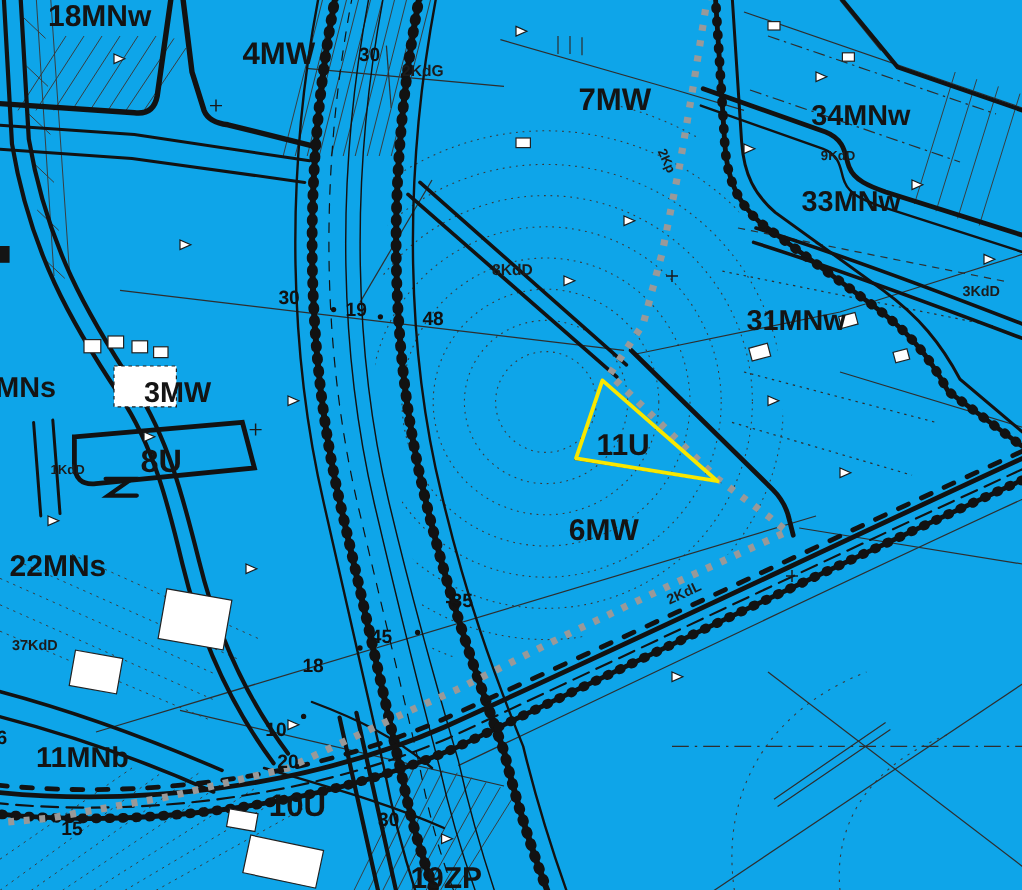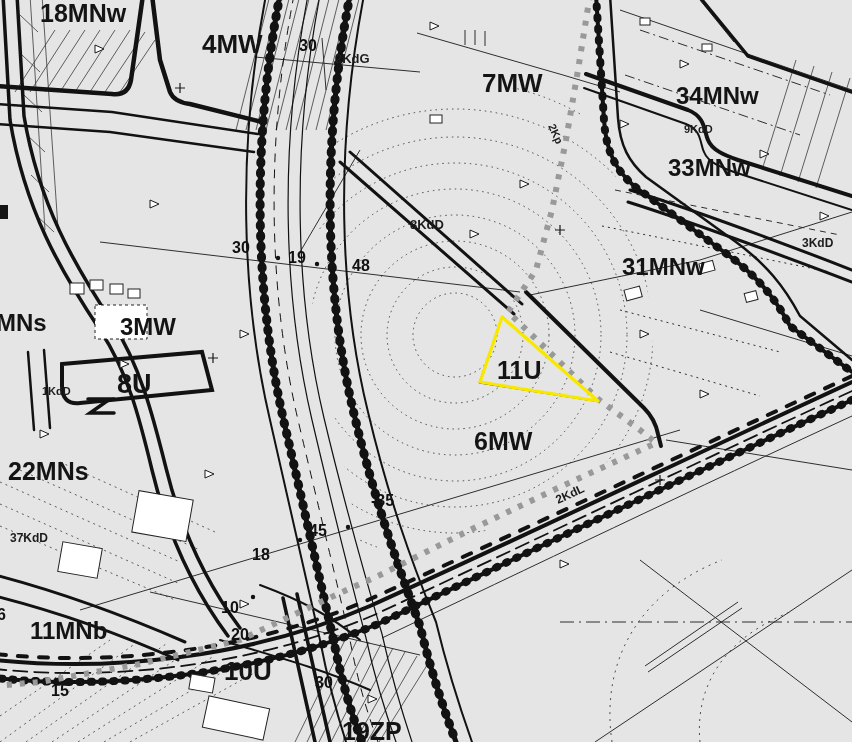--- a/index.html
+++ b/index.html
@@ -1,16 +1,16 @@
 <!DOCTYPE html>
 <html><head>
 <meta charset="utf-8">
 <style>
   html,body{margin:0;padding:0;background:#fff;}
-  #stage{position:relative;width:852px;height:742px;overflow:hidden;background:#e5e5e5;}
+  #stage{position:relative;width:852px;height:742px;overflow:hidden;background:#0ea5e9;}
   svg{display:block;}
   text{font-family:"Liberation Sans", sans-serif;fill:#111;}
   .zone-label{font-weight:700;fill:#141414;}
   .road-label{font-weight:700;fill:#1c1c1c;}
   .survey-number{font-weight:700;fill:#111;}
   .thin{stroke:#2e2e2e;stroke-width:1;fill:none;}
   .thick{stroke:#121212;fill:none;stroke-linecap:round;}
   .dotted{stroke:#3a3a3a;fill:none;}
 </style>
 </head>

